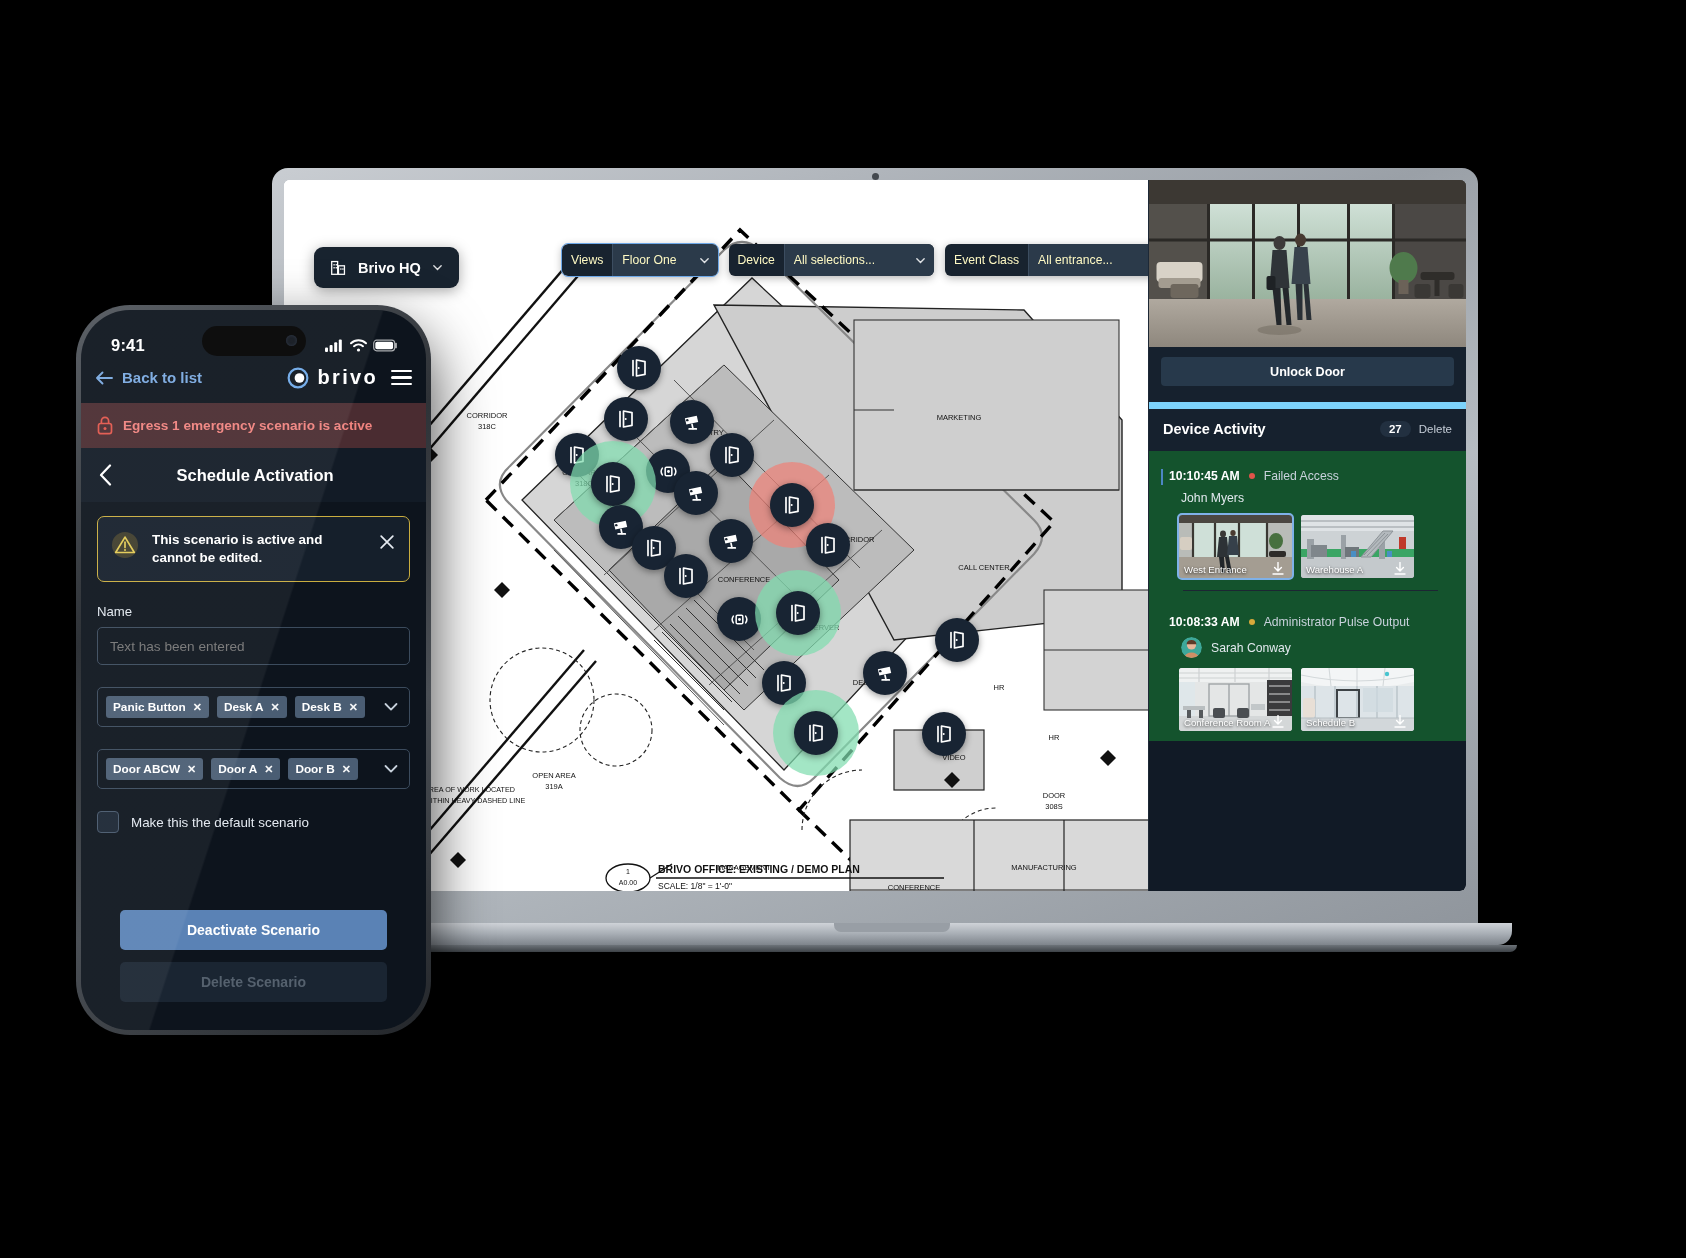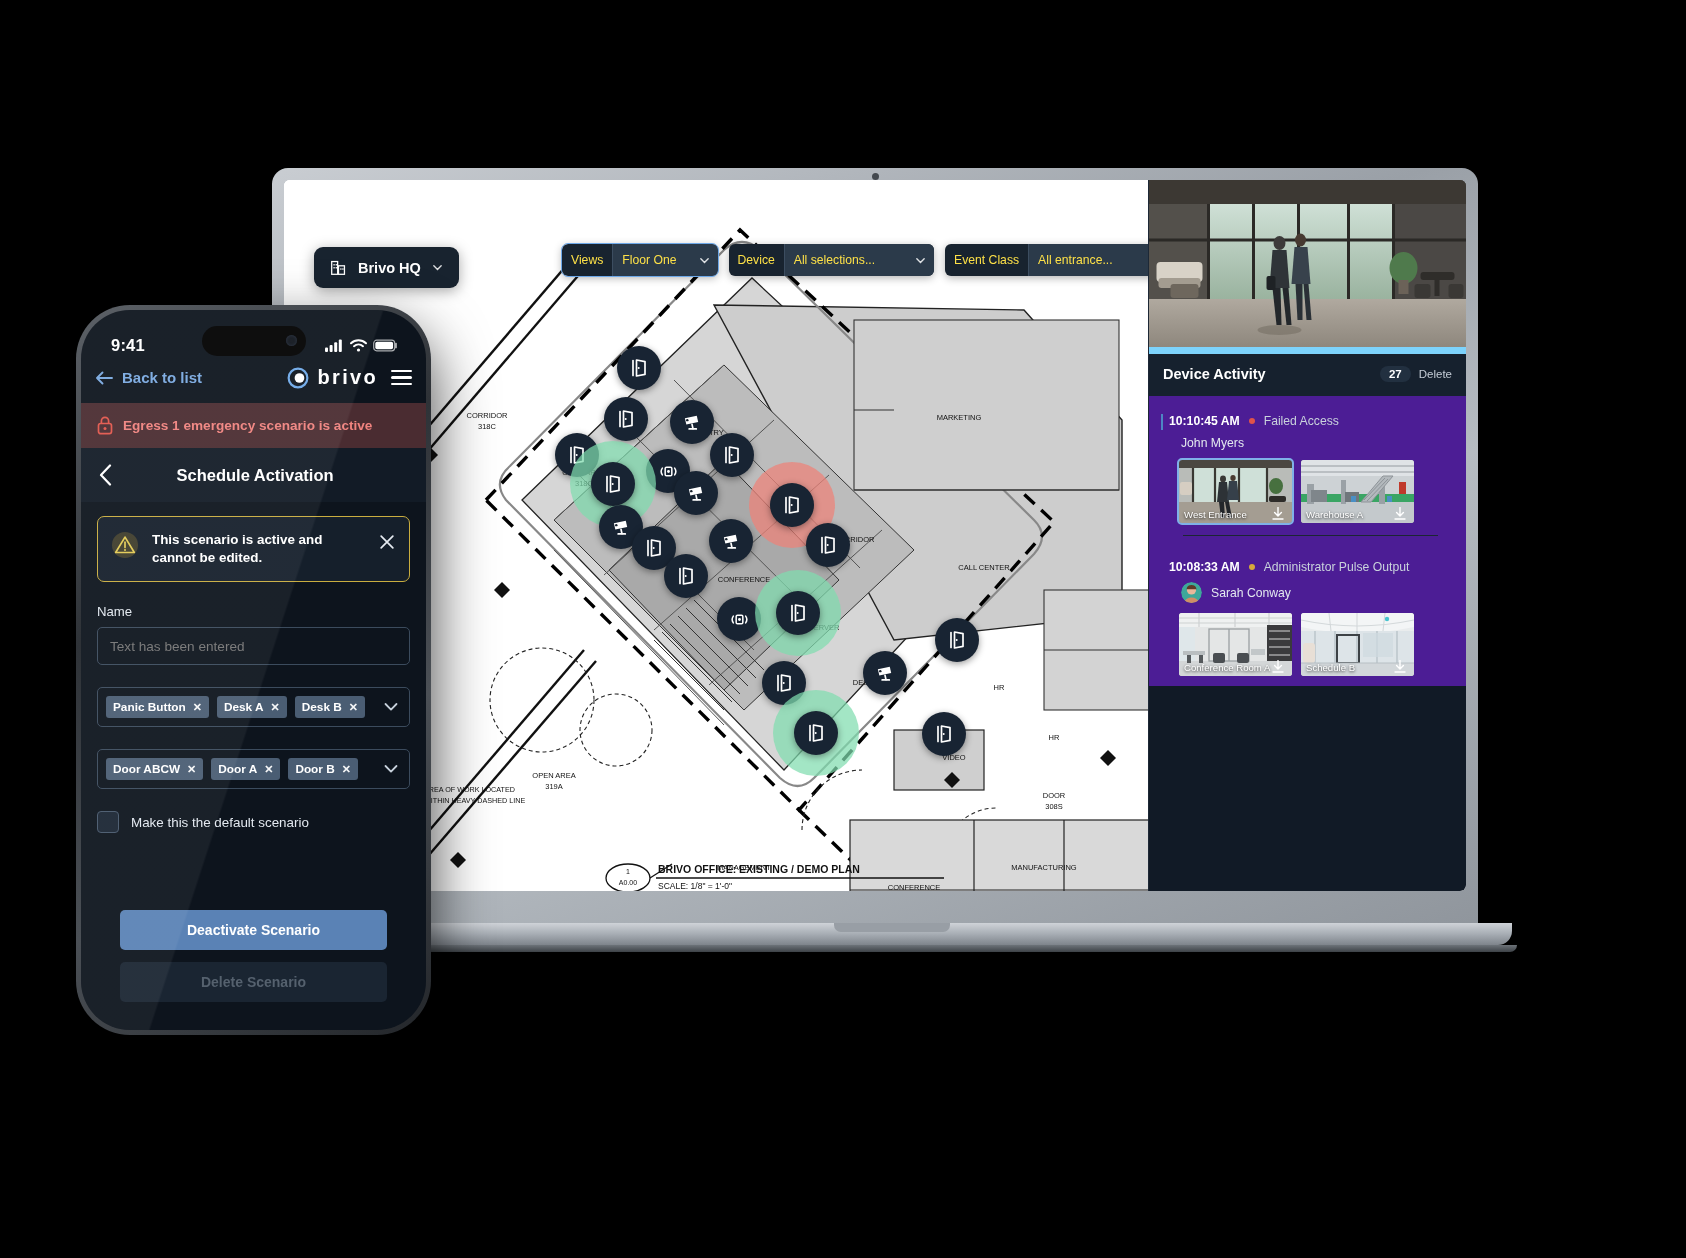--- a/index.html
+++ b/index.html
@@ -52,21 +52,21 @@
     position: absolute; left: 18px; top: 31px; display: flex; align-items: center; gap: 11px;
     background: #18232f; color: #fff; border-radius: 9px;
     padding: 12px 16px; font-size: 14.5px; font-weight: 600;
     box-shadow: 0 3px 14px rgba(0,0,0,.35); pointer-events: auto;
   }
   .org-pill .bldg { width: 17px; height: 17px; }
   .chev { width: 11px; height: 11px; opacity: .85; }
 
   .filters { position: absolute; left: 266px; top: 28px; display: flex; gap: 11px; pointer-events: auto; }
   .filter {
-    display: flex; align-items: stretch; background: #18232f; color: #fde047;
+    display: flex; align-items: stretch; background: #18232f; color: #fef9c3;
     border-radius: 6px; overflow: hidden; font-size: 12.2px; height: 32px;
     box-shadow: 0 2px 9px rgba(0,0,0,.3);
   }
   .filter.active { outline: 1.6px solid #6ea8e8; }
   .filter .flabel { display:flex; align-items:center; padding: 0 9px; white-space: nowrap; }
   .filter .fval {
     display:flex; align-items:center; gap: 22px; padding: 0 8px 0 9px;
     background: #2b3a4a; border-left: 1px solid #3c4d60; white-space: nowrap;
   }
   .filter.wide .fval { gap: 40px; }
@@ -100,21 +100,21 @@
     display: flex; align-items: center; padding: 12px 14px 14px 14px;
     background: #16212e; border-top: 7px solid #7dd3fc;
   }
   .act-title { color: #fff; font-size: 14.5px; font-weight: 700; flex: 1; }
   .count-pill {
     background: #223040; color:#fff; border-radius: 10px; padding: 2px 9px;
     font-size: 11.5px; font-weight: 700; margin-right: 8px;
   }
   .events-lbl { color: #c4ccd6; font-size: 11.5px; }
 
-  .act-list { background: #4c1d95; padding: 4px 0 0 0; }
+  .act-list { background: #14532d; padding: 4px 0 0 0; }
   .act-item { position: relative; padding: 14px 14px 10px 20px; }
   .act-item .rail {
     position: absolute; left: 12px; top: 14px; width: 2px; height: 16px; background: #4d86c4;
   }
   .act-row { display: flex; align-items: center; gap: 9px; }
   .act-time { color: #fff; font-size: 12.2px; font-weight: 700; }
   .dot { width: 6px; height: 6px; border-radius: 50%; flex: none; }
   .act-type { color: #c9d2dc; font-size: 12.2px; }
   .act-person { display: flex; align-items: center; gap: 9px; margin: 8px 0 0 12px; }
   .act-person .nm { color: #e3e9ef; font-size: 12.2px; }
@@ -623,20 +623,23 @@
                 <path d="M146 67 L159 67 L162 104 L143 104 Z" fill="#38424c"></path>
                 <path d="M147 104 L149 140 L154 140 L154 104 Z" fill="#2a3036"></path>
                 <path d="M155 104 L158 140 L163 140 L160 104 Z" fill="#2a3036"></path>
               </g>
               <g opacity=".45">
                 <ellipse cx="131" cy="150" rx="22" ry="5" fill="#6b6459"></ellipse>
               </g>
             </svg>
           </div>
 
+          <div class="unlock-wrap">
+            <button class="unlock">Unlock Door</button>
+          </div>
 
           <div class="act-head">
             <span class="act-title">Device Activity</span>
             <span class="count-pill">27</span>
             <span class="events-lbl">Delete</span>
           </div>
 
           <div class="act-list" id="activity-list">
               <div class="act-item">
                 <span class="rail"></span>

